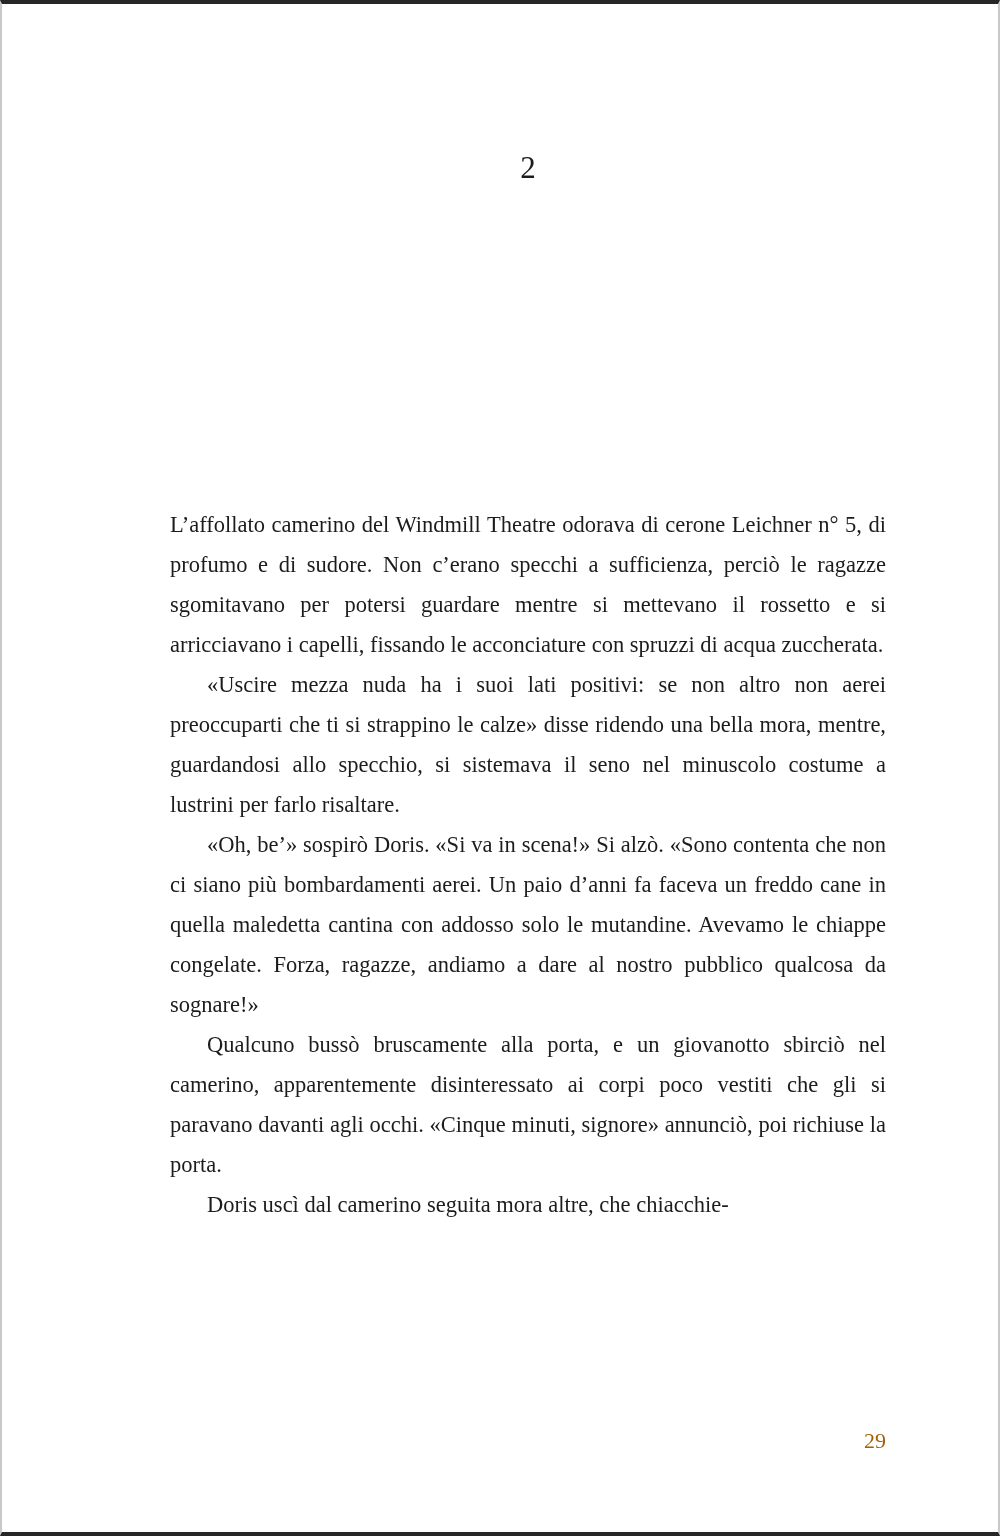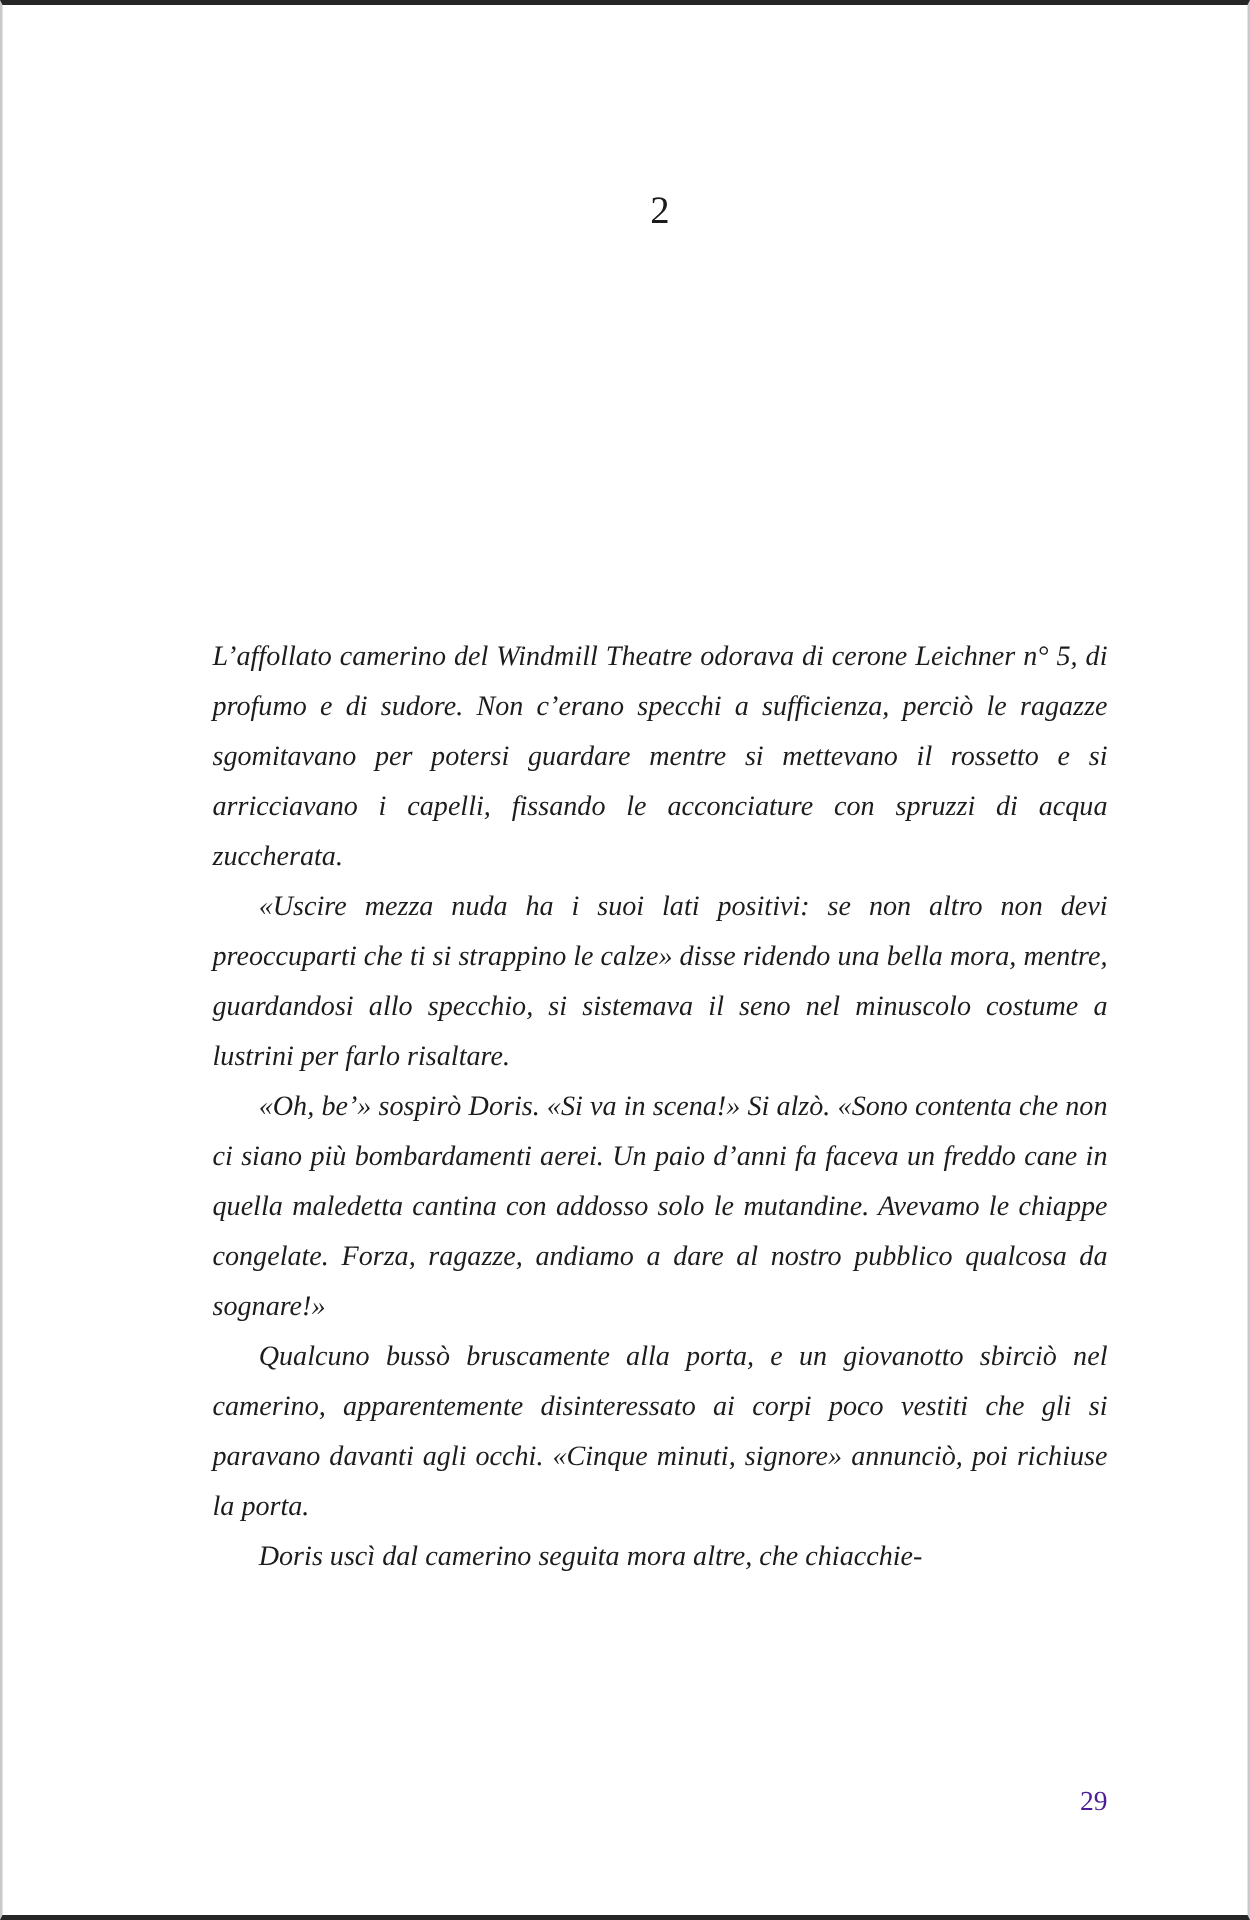--- a/index.html
+++ b/index.html
@@ -38,46 +38,45 @@
     width: 716px;
     font-size: 22.5px;
     line-height: 40px;
     text-align: justify;
     text-justify: inter-word;
   }
   .text-block p {
     margin: 0;
     padding: 0;
     text-indent: 37px;
-    font-style: italic;
   }
   .text-block p.first {
     text-indent: 0;
   }
   .page-number {
     position: absolute;
     top: 1424px;
     left: 168px;
     width: 716px;
     text-align: right;
     font-size: 22px;
     line-height: 1.2;
-    color: #4c1d95;
+    color: #a16207;
   }
 </style>
 </head>
 <body>
 
 <div class="page">
 
   <div class="chapter-number">2</div>
 
   <div class="text-block">
     <p class="first">L’affollato camerino del Windmill Theatre odorava di cerone Leichner n° 5, di profumo e di sudore. Non c’erano specchi a sufficienza, perciò le ragazze sgomitavano per potersi guardare mentre si mettevano il rossetto e si arricciavano i capelli, fissando le acconciature con spruzzi di acqua zuccherata.</p>
-    <p>«Uscire mezza nuda ha i suoi lati positivi: se non altro non devi preoccuparti che ti si strappino le calze» disse ridendo una bella mora, mentre, guardandosi allo specchio, si sistemava il seno nel minuscolo costume a lustrini per farlo risaltare.</p>
+    <p>«Uscire mezza nuda ha i suoi lati positivi: se non altro non aerei preoccuparti che ti si strappino le calze» disse ridendo una bella mora, mentre, guardandosi allo specchio, si sistemava il seno nel minuscolo costume a lustrini per farlo risaltare.</p>
     <p>«Oh, be’» sospirò Doris. «Si va in scena!» Si alzò. «Sono contenta che non ci siano più bombardamenti aerei. Un paio d’anni fa faceva un freddo cane in quella maledetta cantina con addosso solo le mutandine. Avevamo le chiappe congelate. Forza, ragazze, andiamo a dare al nostro pubblico qualcosa da sognare!»</p>
     <p>Qualcuno bussò bruscamente alla porta, e un giovanotto sbirciò nel camerino, apparentemente disinteressato ai corpi poco vestiti che gli si paravano davanti agli occhi. «Cinque minuti, signore» annunciò, poi richiuse la porta.</p>
     <p>Doris uscì dal camerino seguita mora altre, che chiacchie-</p>
   </div>
 
   <div class="page-number">29</div>
 
 </div>
 
 </body></html>

